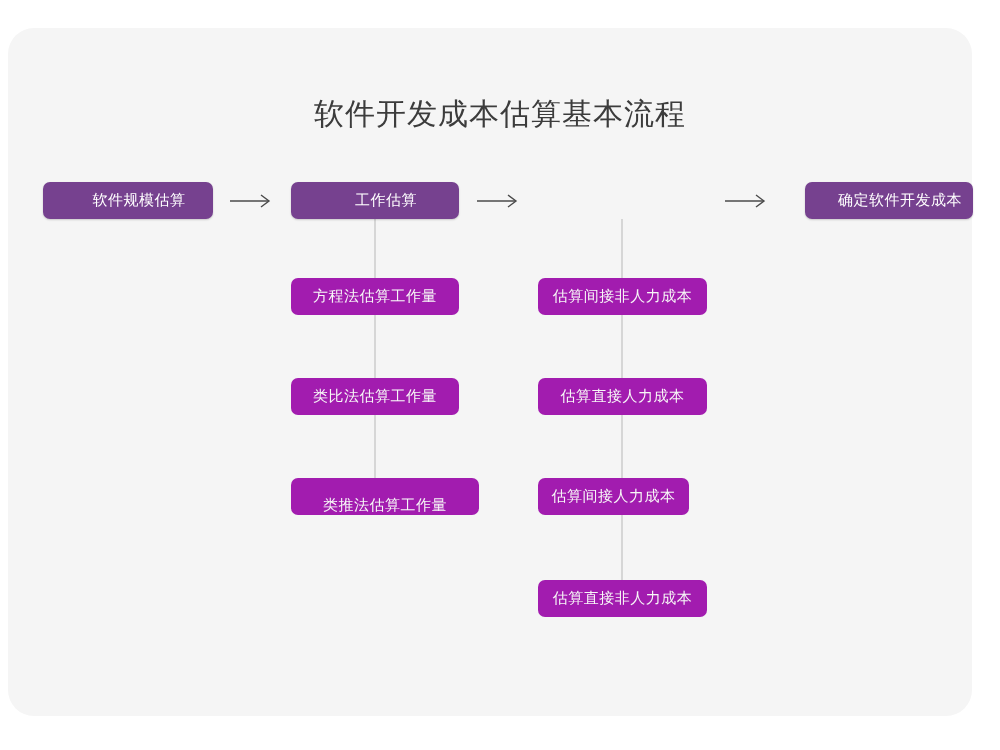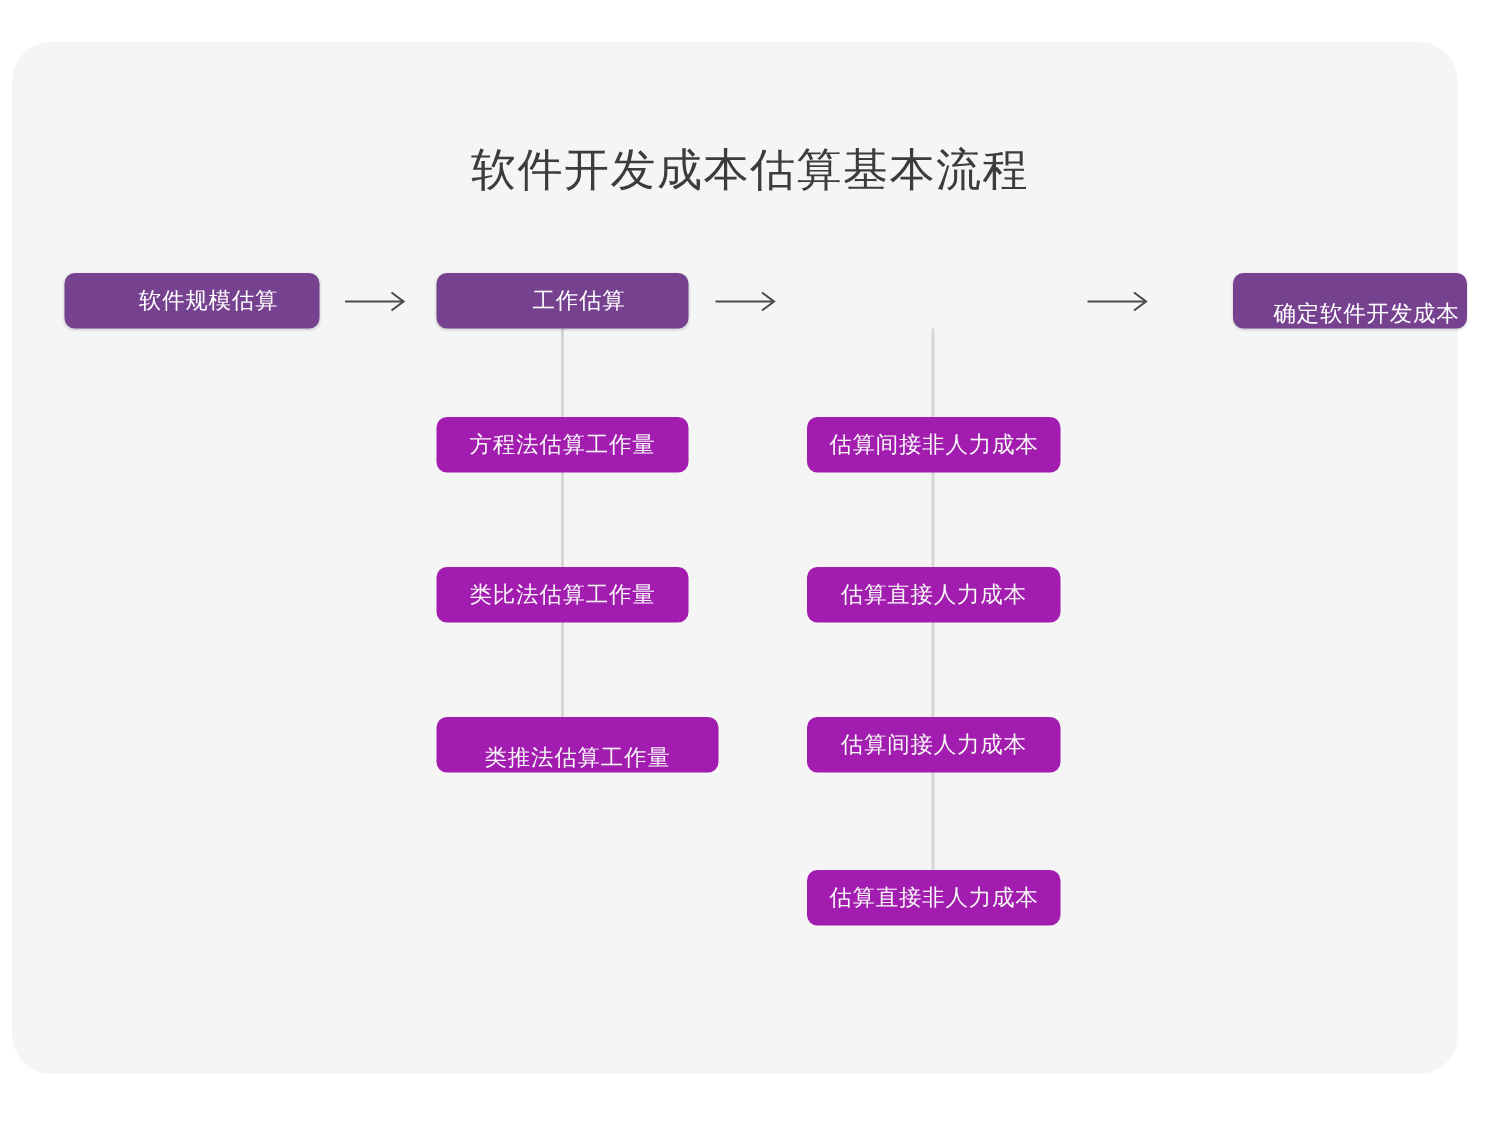--- a/index.html
+++ b/index.html
@@ -122,21 +122,21 @@
   </div>
 
 
   <div class="arrow" style="left:723px; top:191px; width:48px;">
     <svg width="46" height="16" viewBox="0 0 46 16" aria-hidden="true">
       <line x1="1" y1="8" x2="39" y2="8" stroke="currentColor" stroke-width="1.4"></line>
       <polyline points="32,2 40,8 32,14" fill="none" stroke="currentColor" stroke-width="1.4"></polyline>
     </svg>
   </div>
 
-  <div class="node primary" style="left:822px; top:182px; width:156px;align-items:flex-end;">
+  <div class="node primary" style="left:805px; top:182px; width:168px;">
     <span>确定软件开发成本</span>
   </div>
 
   <div class="node secondary" style="left:291px; top:278px; width:168px;">
     <span>方程法估算工作量</span>
   </div>
 
   <div class="node secondary" style="left:291px; top:378px; width:168px;">
     <span>类比法估算工作量</span>
   </div>
@@ -146,21 +146,21 @@
   </div>
 
   <div class="node secondary" style="left:538px; top:278px; width:169px;">
     <span>估算间接非人力成本</span>
   </div>
 
   <div class="node secondary" style="left:538px; top:378px; width:169px;">
     <span>估算直接人力成本</span>
   </div>
 
-  <div class="node secondary" style="left:538px; top:478px; width:169px;">
+  <div class="node secondary" style="left:538px; top:478px; width:151px;">
     <span>估算间接人力成本</span>
   </div>
 
   <div class="node secondary" style="left:538px; top:580px; width:169px;">
     <span>估算直接非人力成本</span>
   </div>
 
 </div>
 
 </body></html>

